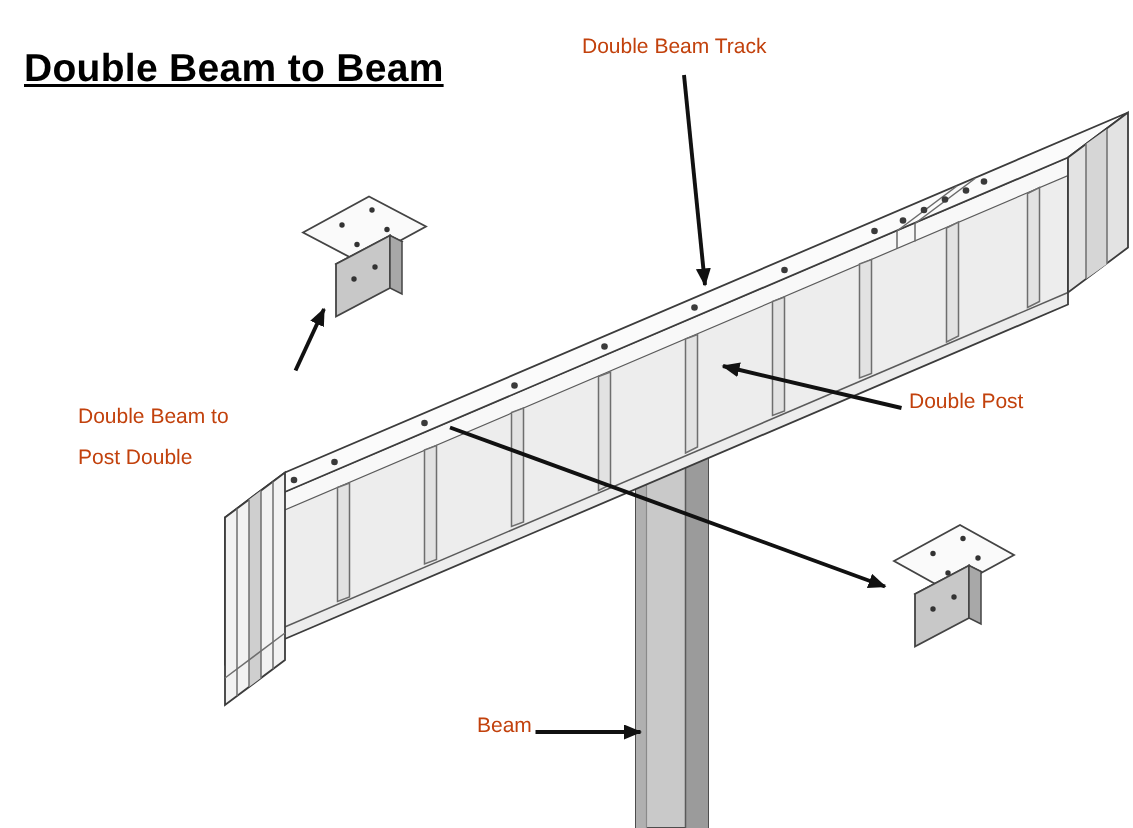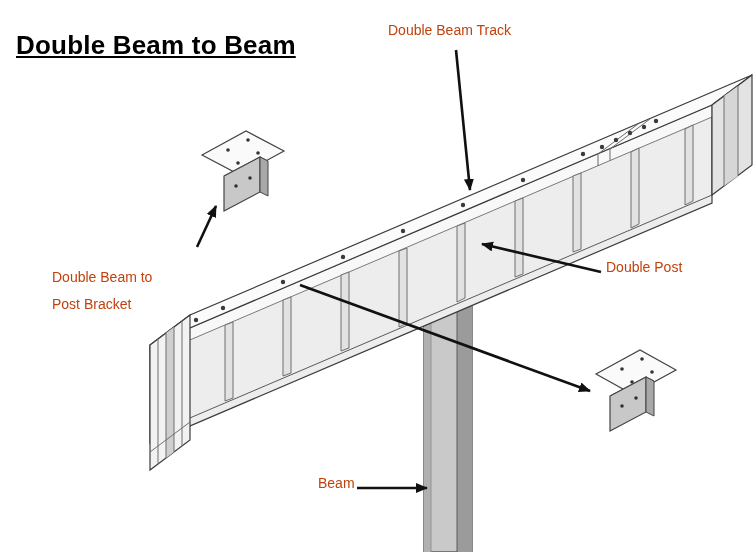--- a/index.html
+++ b/index.html
@@ -141,19 +141,19 @@
       <line x1="357" y1="488" x2="427" y2="488" marker-end="url(#arrowhead)"></line>
     </g>
   </svg>
 
   <div class="title">Double Beam to Beam</div>
 
   <div class="lbl lbl-track">Double Beam Track</div>
 
   <div class="lbl lbl-bracket">
     <div>Double Beam to</div>
-    <div>Post Bracket</div>
+    <div>Post Double</div>
   </div>
 
   <div class="lbl lbl-beam">Double Post</div>
 
   <div class="lbl lbl-post">Beam</div>
 </div>
 
 </body></html>

